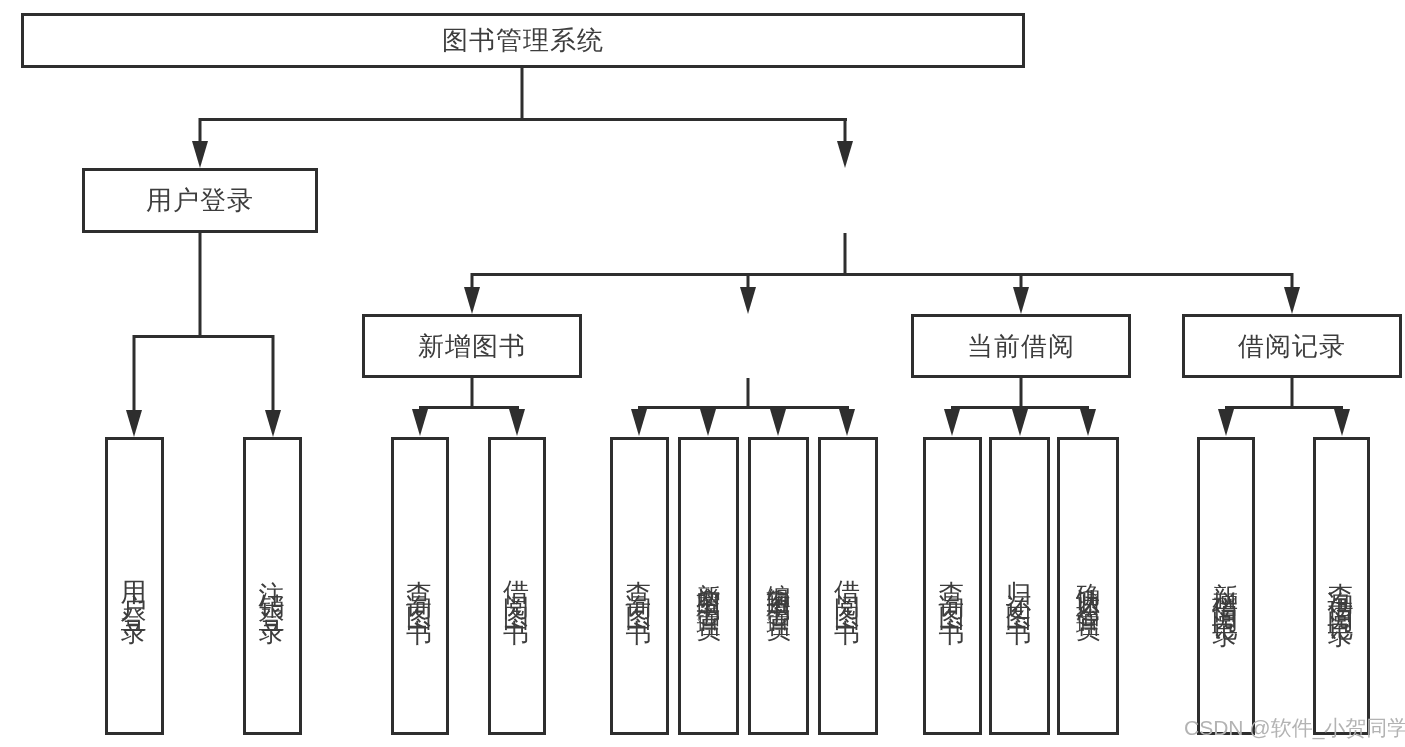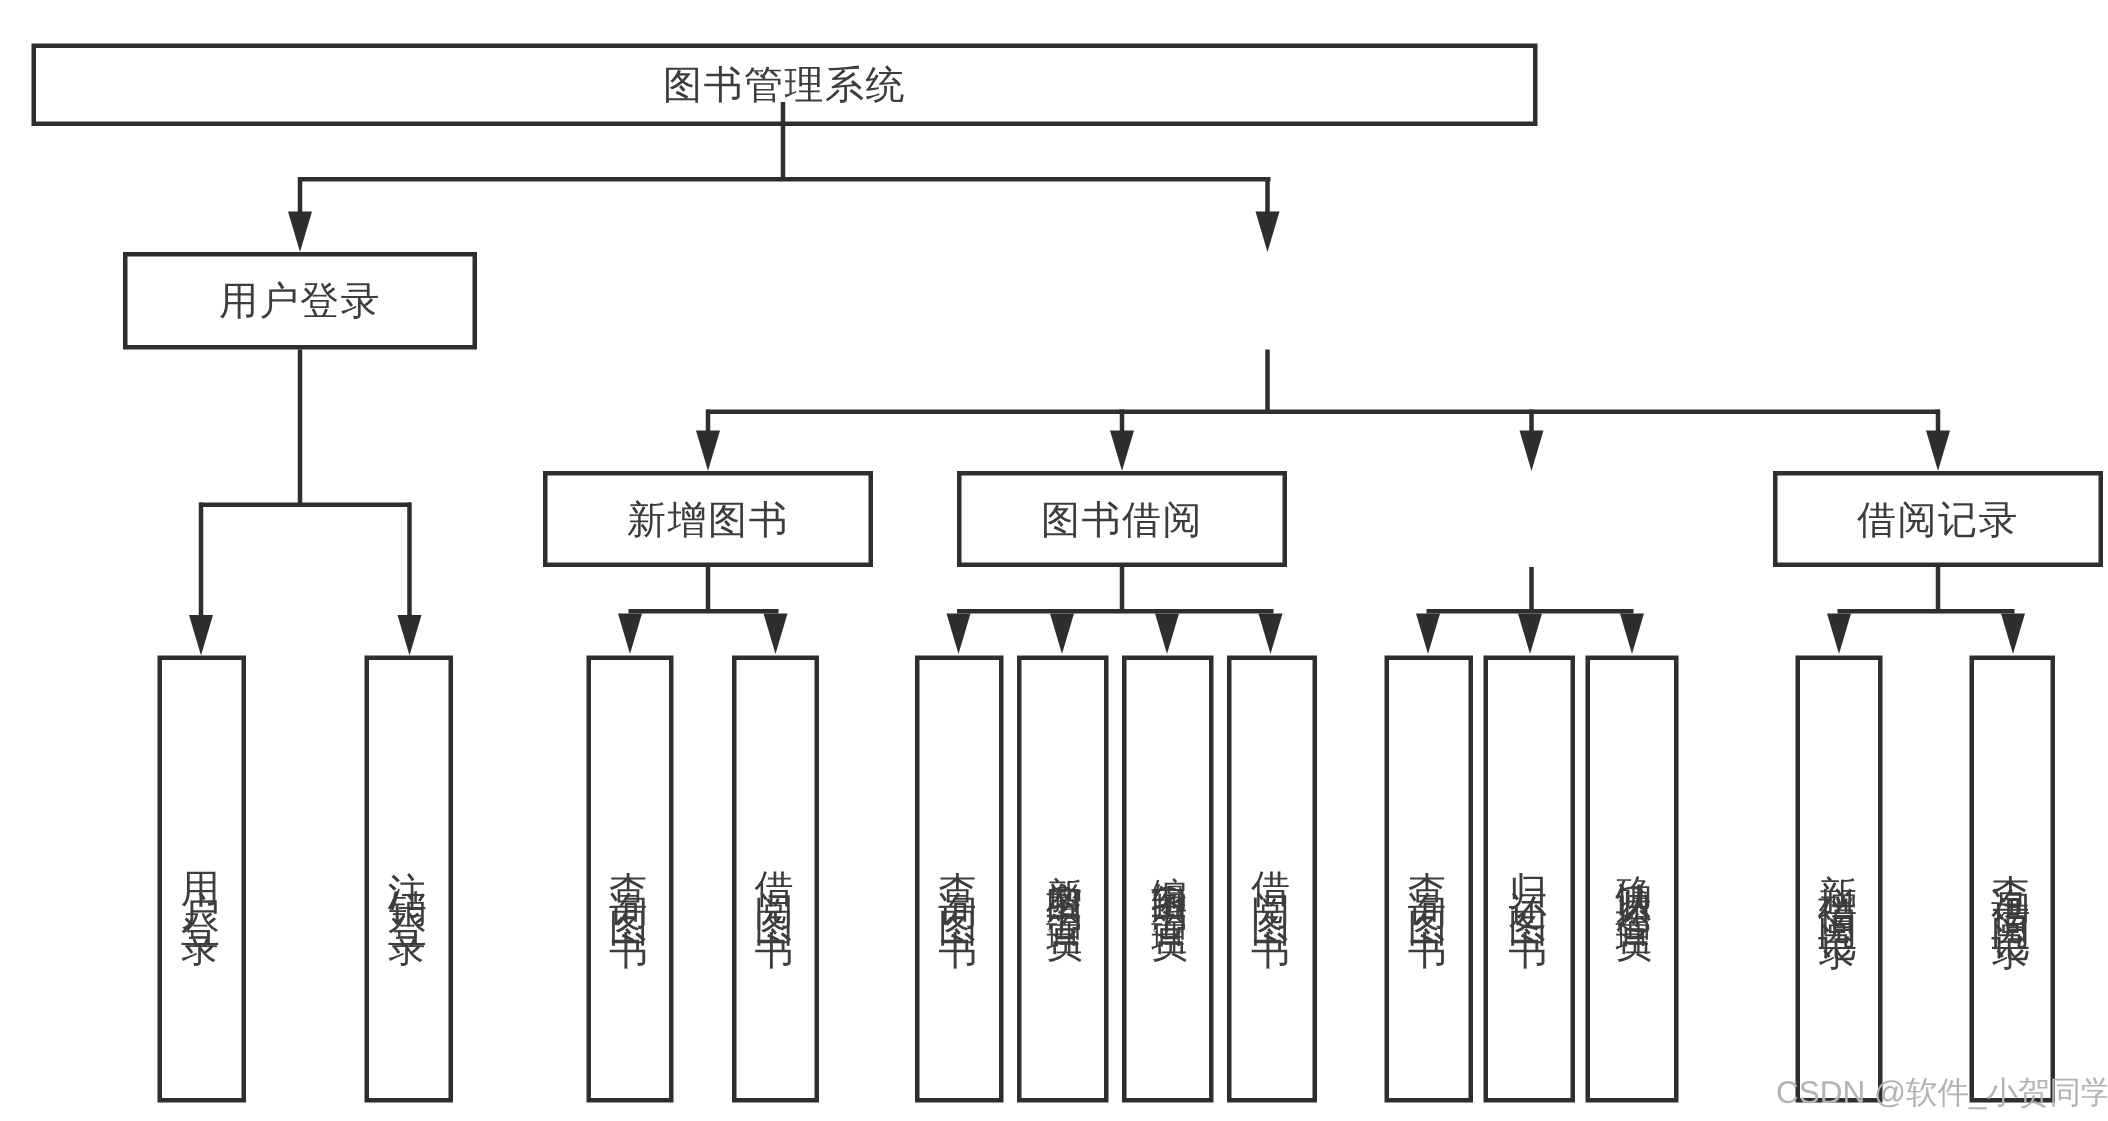--- a/index.html
+++ b/index.html
@@ -67,21 +67,21 @@
     font-size: 21px;
     color: var(--watermark, #b3b3b3);
     white-space: nowrap;
   }
 </style>
 </head>
 <body>
 
 <div class="stage">
 
-  <div class="box" style="left:21px; top:29px; width:1004px; height:55px;">
+  <div class="box" style="left:21px; top:13px; width:1004px; height:55px;">
     <span class="hlabel">图书管理系统</span>
   </div>
 
   <div class="vline" style="left:522px; top:68px; height:52px;"></div>
   <div class="hline" style="left:199px; top:118px; width:648px;"></div>
   <div class="vline" style="left:200px; top:118px; height:25px;"></div>
   <div class="arrow" style="left:200px; top:141px;"></div>
   <div class="vline" style="left:845px; top:118px; height:25px;"></div>
   <div class="arrow" style="left:845px; top:141px;"></div>
 
@@ -103,22 +103,22 @@
   <div class="vline" style="left:748px; top:273px; height:16px;"></div>
   <div class="arrow" style="left:748px; top:287px;"></div>
   <div class="vline" style="left:1021px; top:273px; height:16px;"></div>
   <div class="arrow" style="left:1021px; top:287px;"></div>
   <div class="vline" style="left:1292px; top:273px; height:16px;"></div>
   <div class="arrow" style="left:1292px; top:287px;"></div>
 
   <div class="box" style="left:362px; top:314px; width:220px; height:64px;">
     <span class="hlabel">新增图书</span>
   </div>
-  <div class="box" style="left:638px; top:314px; width:220px; height:64px;">
-    <span class="hlabel">图书借阅</span>
+  <div class="box" style="left:911px; top:314px; width:220px; height:64px;">
+    <span class="hlabel">当前借阅</span>
   </div>
   <div class="box" style="left:1182px; top:314px; width:220px; height:64px;">
     <span class="hlabel">借阅记录</span>
   </div>
 
   <div class="vline" style="left:472px; top:378px; height:30px;"></div>
   <div class="hline" style="left:419px; top:406px; width:100px;"></div>
   <div class="arrow" style="left:420px; top:409px;"></div>
   <div class="arrow" style="left:517px; top:409px;"></div>
 

